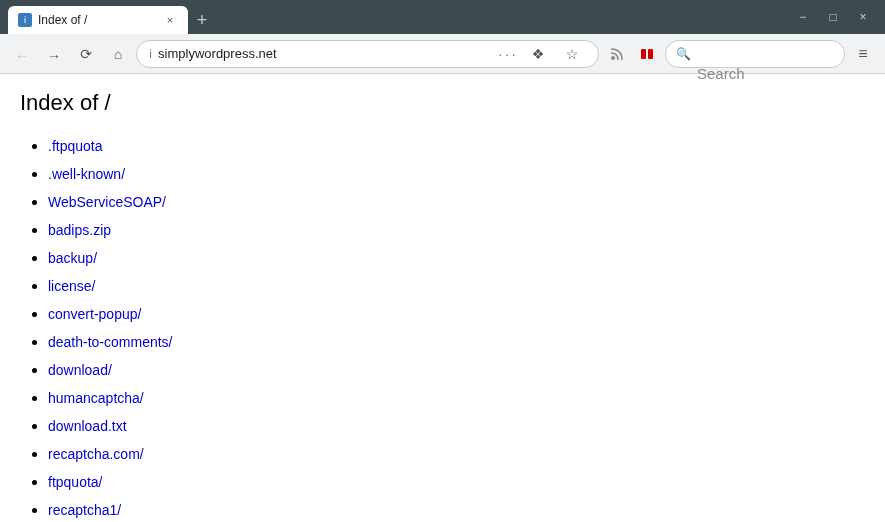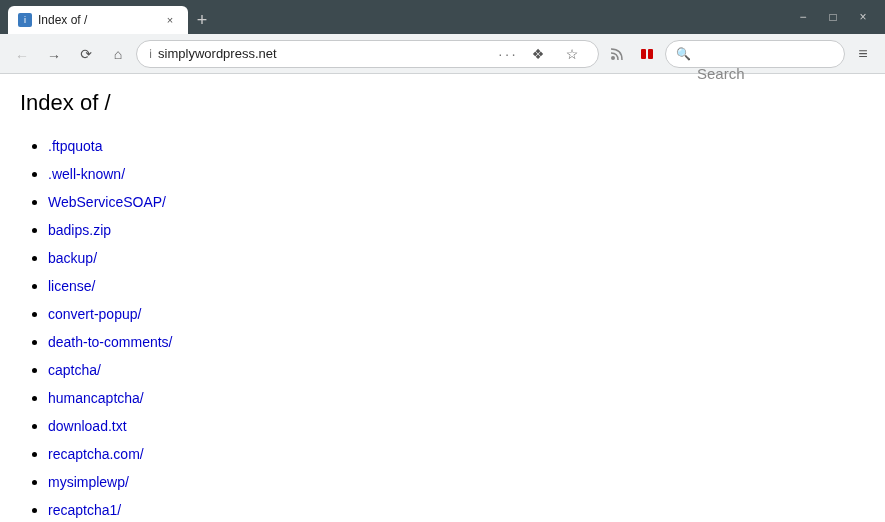--- a/index.html
+++ b/index.html
@@ -257,20 +257,20 @@
   <h1 class="page-title">Index of /</h1>
   <ul class="file-list" id="file-list">
   <li><a href=".ftpquota">.ftpquota</a></li>
       <li><a href=".well-known/">.well-known/</a></li>
       <li><a href="WebServiceSOAP/">WebServiceSOAP/</a></li>
       <li><a href="backup.zip">badips.zip</a></li>
       <li><a href="badips/">backup/</a></li>
       <li><a href="captcha/">license/</a></li>
       <li><a href="convert-popup/">convert-popup/</a></li>
       <li><a href="death-to-comments/">death-to-comments/</a></li>
-      <li><a href="download/">captcha/</a></li>
+      <li><a href="download/">download/</a></li>
       <li><a href="humancaptcha/">humancaptcha/</a></li>
       <li><a href="license.txt">download.txt</a></li>
       <li><a href="mysimplewp.com/">recaptcha.com/</a></li>
-      <li><a href="recaptcha/">mysimplewp/</a></li>
+      <li><a href="recaptcha/">ftpquota/</a></li>
       <li><a href="recaptcha1/">recaptcha1/</a></li>
     </ul>
 </div>
 
 </body></html>

